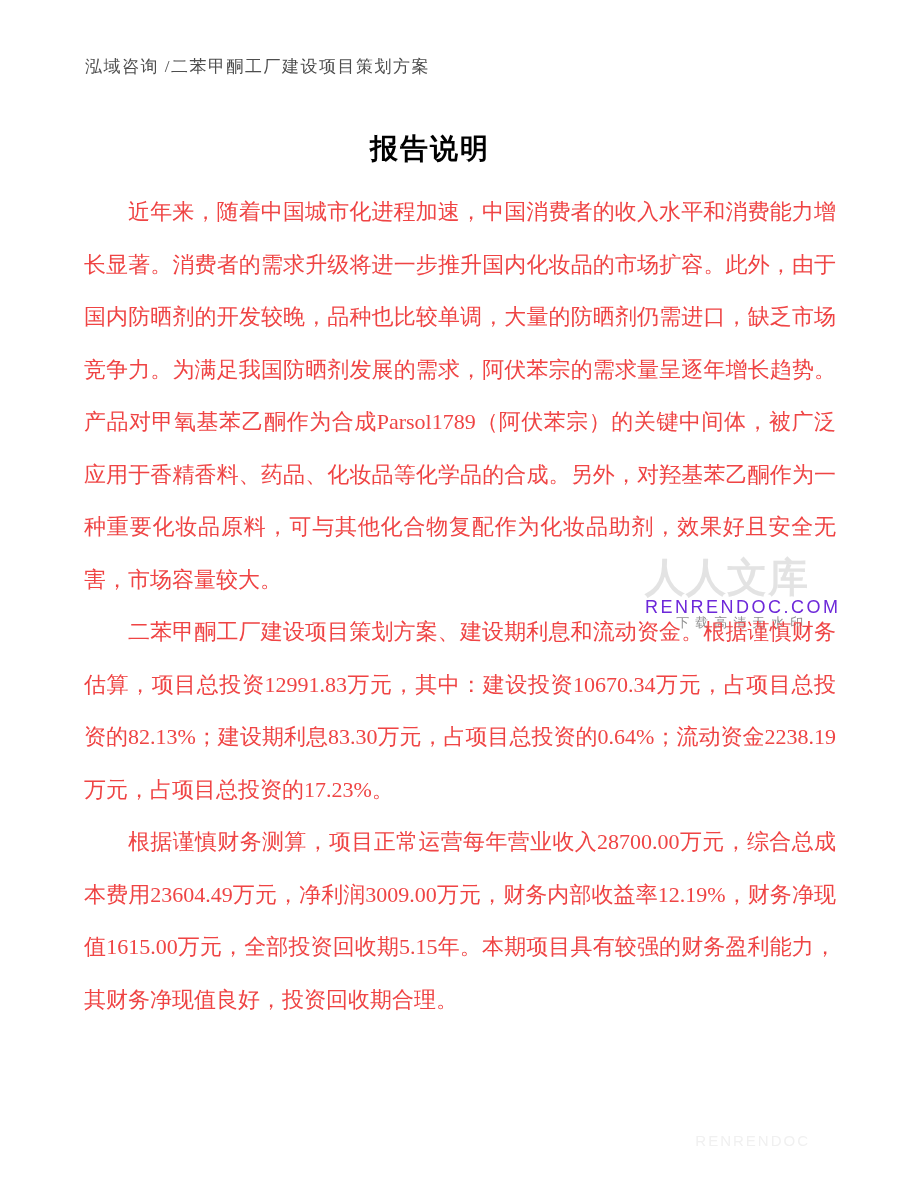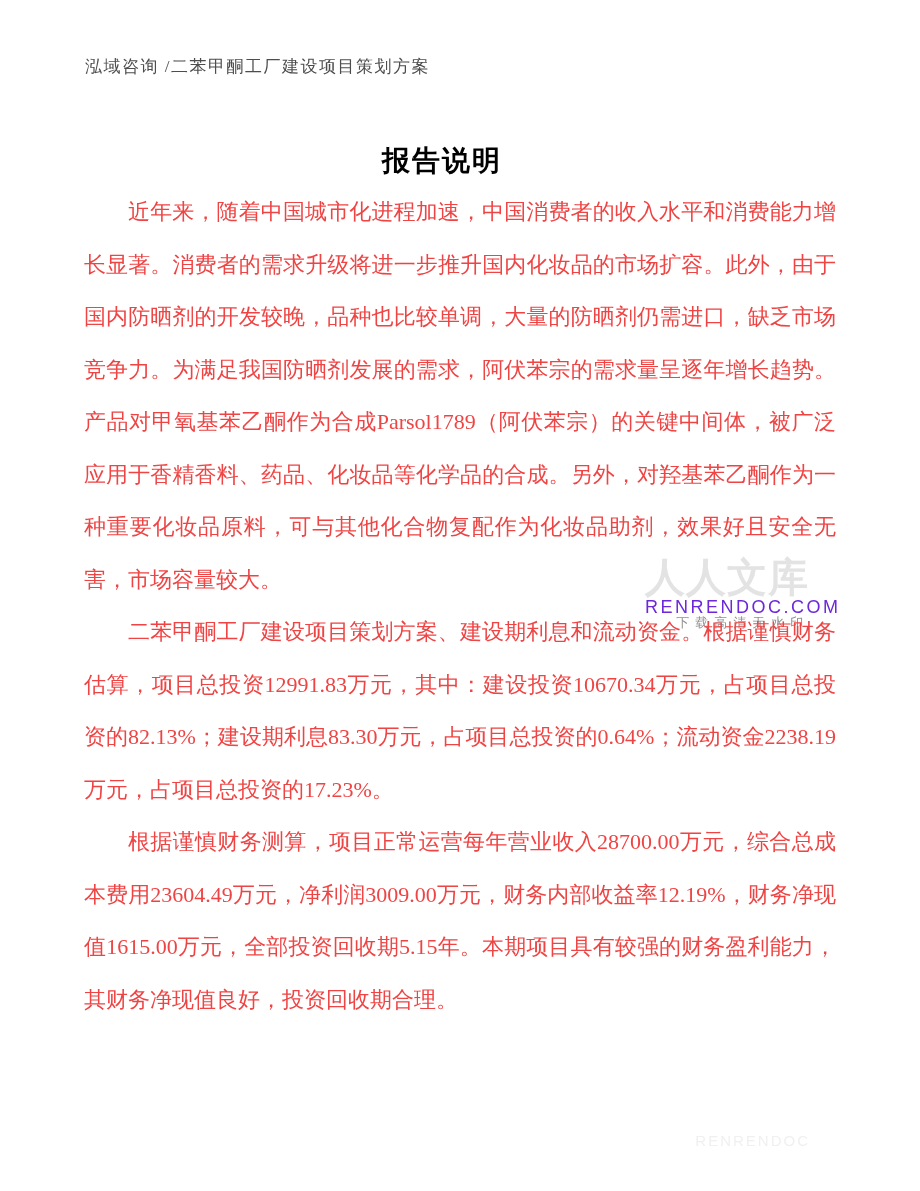--- a/index.html
+++ b/index.html
@@ -22,21 +22,21 @@
     font-size: 17px;
     color: #4d4d4d;
     letter-spacing: 1.5px;
     white-space: nowrap;
   }
   .title {
     position: absolute;
     top: 130px;
     left: 0;
     width: 100%;
-    margin: 12px;
+    margin: 0;
     text-align: center;
     font-size: 28px;
     font-weight: bold;
     color: #000000;
     font-family: "Liberation Sans", sans-serif;
     letter-spacing: 2px;
   }
   .doc-body {
     position: absolute;
     left: 84px;

